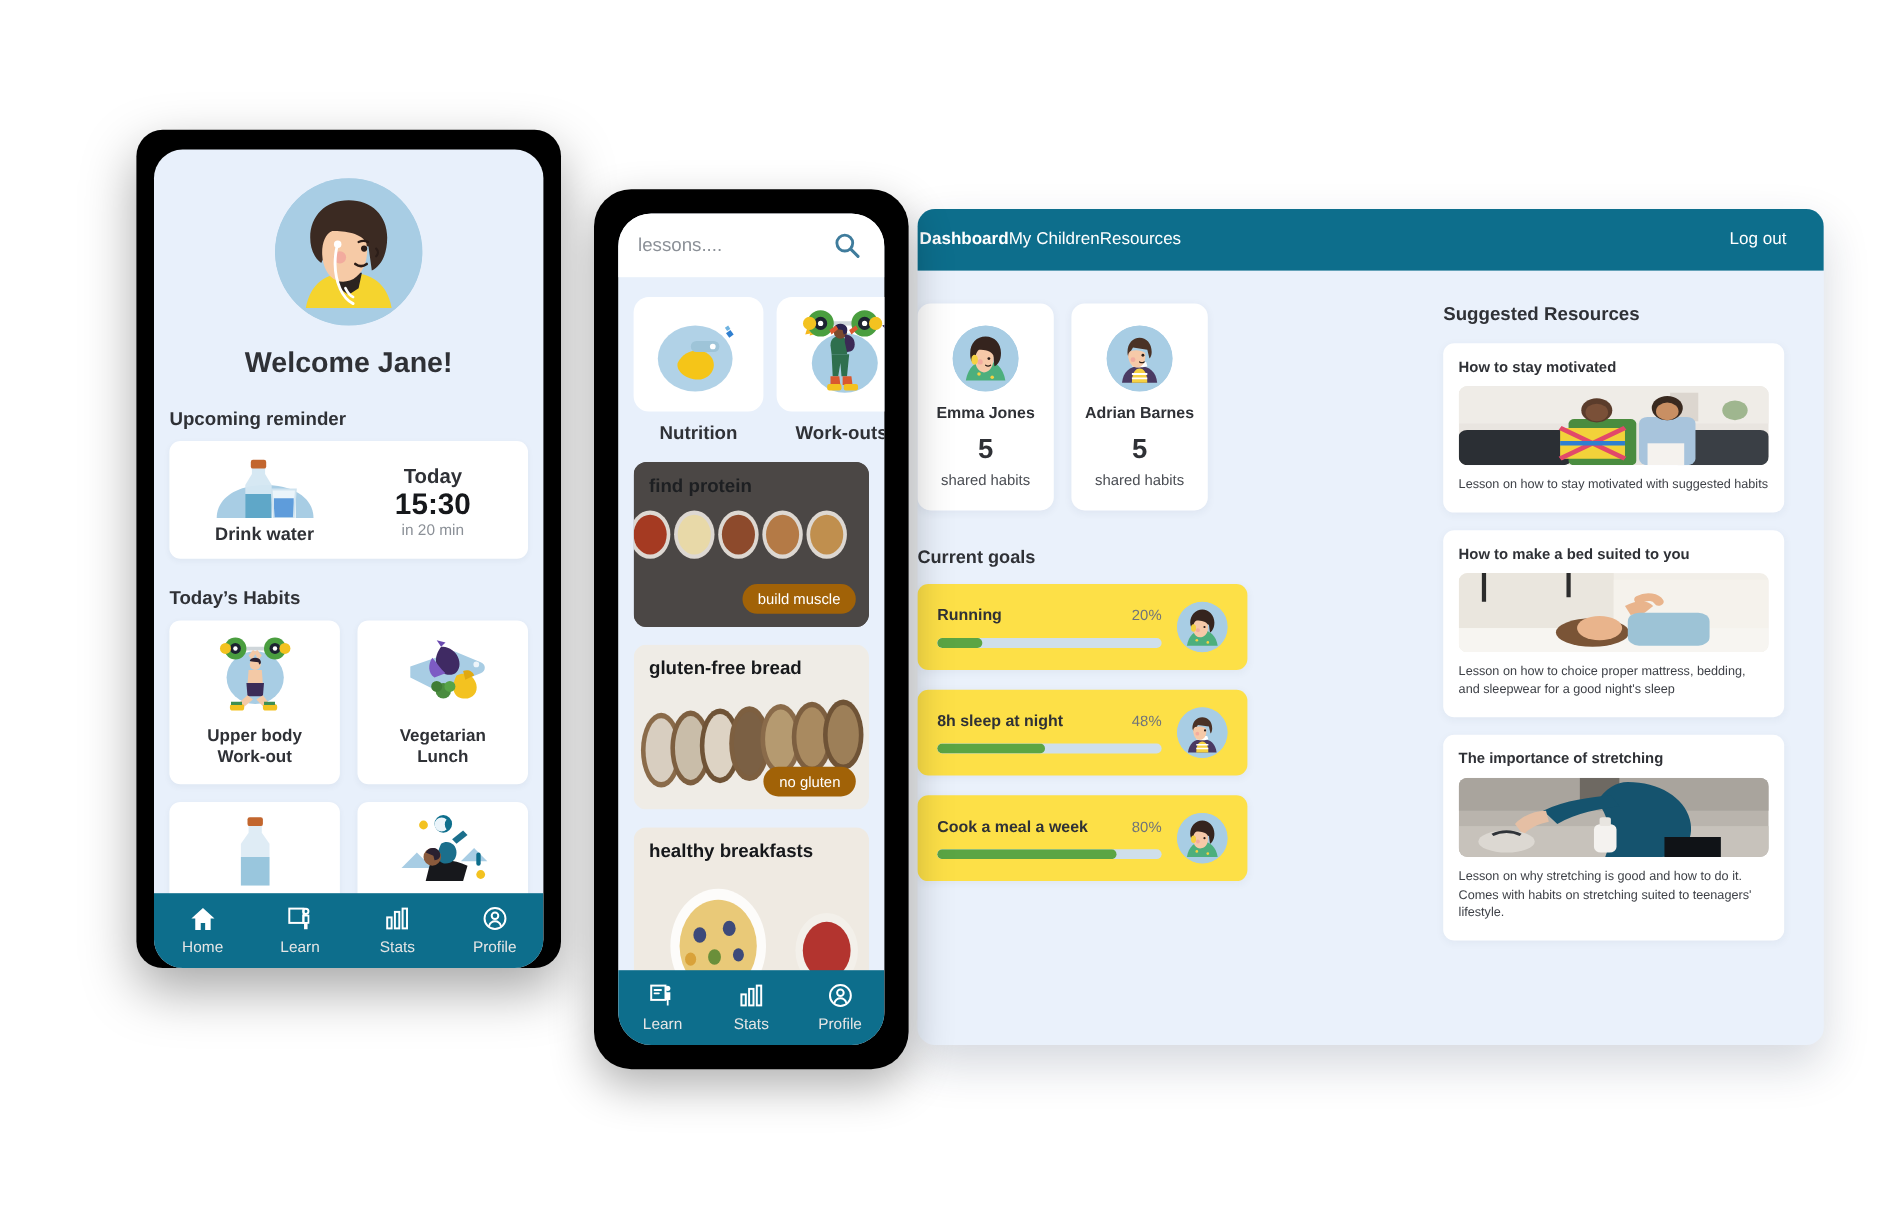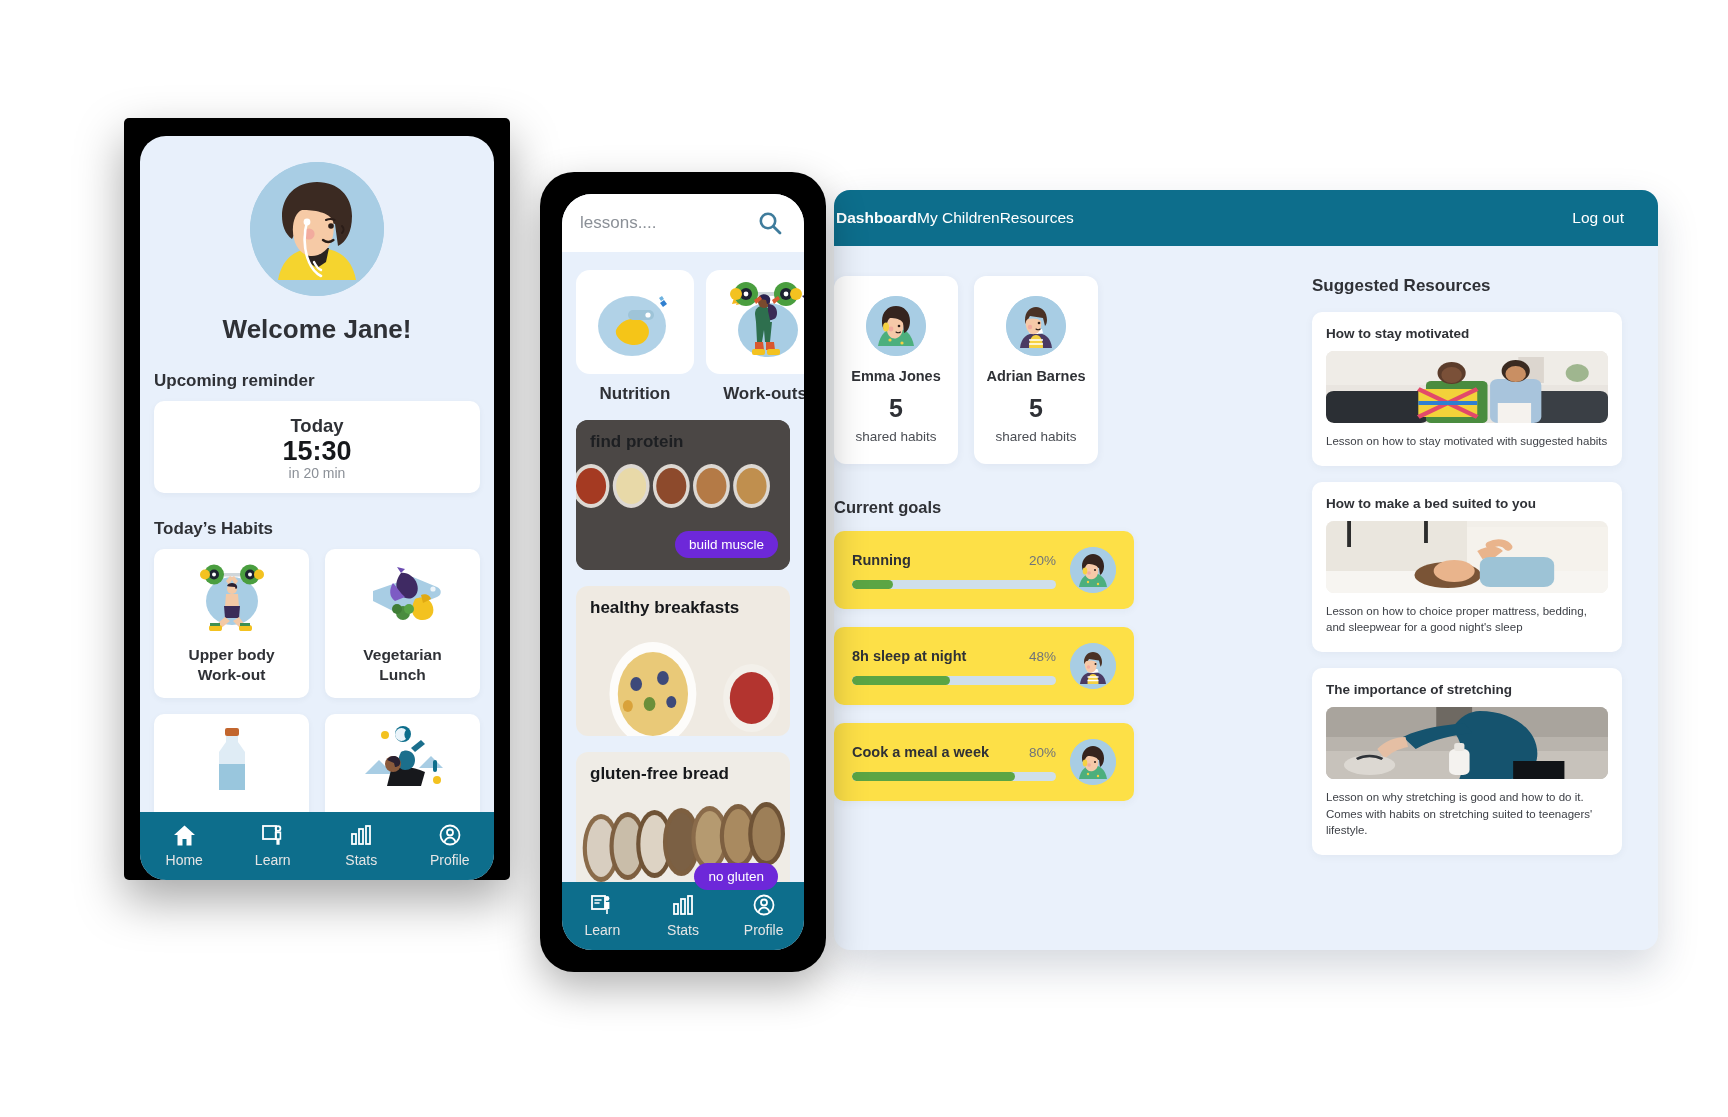--- a/index.html
+++ b/index.html
@@ -95,29 +95,29 @@
   .p2-cats { display: flex; gap: 12px; padding: 18px 14px 16px; flex: 0 0 auto; }
   .p2-cat { flex: 0 0 auto; width: 118px; text-align: center; }
   .p2-cat-tile { width: 118px; height: 104px; background: #fff; border-radius: 14px; position: relative; overflow: hidden; }
   .p2-cat-label { font-size: 17px; font-weight: 700; color: #2f3136; margin-top: 10px; white-space: nowrap; }
   .p2-list { padding: 0 14px; display: flex; flex-direction: column; gap: 16px; flex: 1 1 auto; overflow: hidden; }
   .p2-lesson { position: relative; border-radius: 12px; overflow: hidden; height: 150px; }
   .p2-lesson-title { position: absolute; left: 14px; top: 12px; font-size: 17px; font-weight: 700; color: #1d1f22; z-index: 3; white-space: nowrap; }
   .p2-lesson-title.light { color: #16181b; }
   .p2-tag {
     position: absolute; right: 12px; bottom: 12px; z-index: 3;
-    background: #6d28d9; color: #fff; font-size: 13.5px;
+    background: #a16207; color: #fff; font-size: 13.5px;
     padding: 6px 14px; border-radius: 20px; cursor: pointer;
   }
 
   
   .phone1 {
     position: absolute; left: 124px; top: 118px;
     width: 386px; height: 762px;
-    background: #000; border-radius: 5px; padding: 18px 16px 0;
+    background: #000; border-radius: 24px; padding: 18px 16px 0;
     box-shadow: 0 20px 48px rgba(0,0,0,.35);
   }
   .phone1-screen {
     width: 100%; height: calc(100% - 0px); border-radius: 26px 26px 26px 26px;
     background: #e8f0fb; overflow: hidden; position: relative;
     display: flex; flex-direction: column;
   }
   .p1-top { padding: 26px 14px 0; text-align: center; flex: 0 0 auto; }
   .p1-avatar { width: 134px; height: 134px; border-radius: 50%; margin: 0 auto; background: #a8cde4; overflow: hidden; position: relative; }
   .p1-welcome { font-size: 26px; font-weight: 700; color: #2f3136; margin-top: 18px; }
@@ -473,36 +473,20 @@
               <circle cx="210" cy="66" r="22" fill="#ddd8d2"></circle>
                 <circle cx="210" cy="66" r="18" fill="#c08f4e"></circle>
             </g>
           </svg>
           <div class="p2-lesson-title">find protein</div>
           <div class="p2-tag">build muscle</div>
         </div>
 
         <div class="p2-lesson">
           <svg viewBox="0 0 256 150" width="100%" height="150" preserveAspectRatio="none" style="position:absolute;inset:0" aria-hidden="true">
-            <rect width="256" height="150" fill="#efeae2"></rect>
-            <circle cx="92" cy="108" r="52" fill="#fdfcfa"></circle>
-            <circle cx="92" cy="108" r="42" fill="#e9c978"></circle>
-            <circle cx="72" cy="98" r="7" fill="#3d4a7a"></circle>
-              <circle cx="104" cy="92" r="7" fill="#3d4a7a"></circle>
-            <circle cx="88" cy="118" r="7" fill="#6a8f3a"></circle>
-              <circle cx="114" cy="116" r="6" fill="#3d4a7a"></circle>
-            <circle cx="62" cy="120" r="6" fill="#d9a23a"></circle>
-            <circle cx="210" cy="112" r="34" fill="#f3f0ea"></circle>
-            <circle cx="210" cy="112" r="26" fill="#b3342f"></circle>
-          </svg>
-          <div class="p2-lesson-title light">healthy breakfasts</div>
-        </div>
-
-        <div class="p2-lesson">
-          <svg viewBox="0 0 256 150" width="100%" height="150" preserveAspectRatio="none" style="position:absolute;inset:0" aria-hidden="true">
             <rect width="256" height="150" fill="#efece6"></rect>
             <g>
               <ellipse cx="30" cy="96" rx="22" ry="34" fill="#8a6b4a"></ellipse>
               <ellipse cx="30" cy="96" rx="17" ry="29" fill="#d8cec0"></ellipse>
               <ellipse cx="62" cy="94" rx="22" ry="34" fill="#7d5f40"></ellipse>
               <ellipse cx="62" cy="94" rx="17" ry="29" fill="#c9bda9"></ellipse>
               <ellipse cx="94" cy="92" rx="22" ry="34" fill="#6f5336"></ellipse>
               <ellipse cx="94" cy="92" rx="17" ry="29" fill="#ddd3c4"></ellipse>
               <ellipse cx="126" cy="90" rx="22" ry="34" fill="#7d5f40"></ellipse>
               <ellipse cx="126" cy="90" rx="17" ry="29" fill="#7b6044"></ellipse>
@@ -511,20 +495,36 @@
               <ellipse cx="194" cy="84" rx="22" ry="32" fill="#7d5f40"></ellipse>
               <ellipse cx="194" cy="84" rx="17" ry="27" fill="#a98a60"></ellipse>
               <ellipse cx="228" cy="82" rx="22" ry="32" fill="#6f5336"></ellipse>
               <ellipse cx="228" cy="82" rx="17" ry="27" fill="#9d7f58"></ellipse>
             </g>
           </svg>
           <div class="p2-lesson-title light">gluten-free bread</div>
           <div class="p2-tag">no gluten</div>
         </div>
 
+        <div class="p2-lesson">
+          <svg viewBox="0 0 256 150" width="100%" height="150" preserveAspectRatio="none" style="position:absolute;inset:0" aria-hidden="true">
+            <rect width="256" height="150" fill="#efeae2"></rect>
+            <circle cx="92" cy="108" r="52" fill="#fdfcfa"></circle>
+            <circle cx="92" cy="108" r="42" fill="#e9c978"></circle>
+            <circle cx="72" cy="98" r="7" fill="#3d4a7a"></circle>
+              <circle cx="104" cy="92" r="7" fill="#3d4a7a"></circle>
+            <circle cx="88" cy="118" r="7" fill="#6a8f3a"></circle>
+              <circle cx="114" cy="116" r="6" fill="#3d4a7a"></circle>
+            <circle cx="62" cy="120" r="6" fill="#d9a23a"></circle>
+            <circle cx="210" cy="112" r="34" fill="#f3f0ea"></circle>
+            <circle cx="210" cy="112" r="26" fill="#b3342f"></circle>
+          </svg>
+          <div class="p2-lesson-title light">healthy breakfasts</div>
+        </div>
+
       </div>
 
       <div class="tabbar">
         <div class="tab">
           <div class="tab-icon">
             <svg width="24" height="24" viewBox="0 0 24 24" aria-hidden="true">
               <rect x="2" y="3" width="13" height="13" fill="none" stroke="#fff" stroke-width="1.8"></rect>
               <path d="M5 7h6M5 10h4" stroke="#fff" stroke-width="1.6" stroke-linecap="round"></path>
               <circle cx="17" cy="5.5" r="2.4" fill="#fff"></circle>
               <path d="M14.6 9h4.8v7h-1.6v5h-1.6v-5h-1.6z" fill="#fff"></path>
@@ -577,20 +577,34 @@
             <circle cx="57" cy="60" r="3.4" fill="#ffffff"></circle>
             <path d="M64 100c2 4 4 7 7 8" stroke="#ffffff" stroke-width="2.4" fill="none" stroke-linecap="round"></path>
           </svg>
         </div>
         <div class="p1-welcome">Welcome Jane!</div>
       </div>
 
       <div class="p1-section-title">Upcoming reminder</div>
 
       <div class="p1-reminder">
+        <div class="p1-rem-left">
+          <div class="p1-rem-art">
+            <svg viewBox="0 0 104 56" width="104" height="56" aria-hidden="true">
+              <path d="M8 56c0-18 18-30 44-30s44 12 44 30z" fill="#a8cde4"></path>
+              <path d="M40 10h12v6l6 10v30H34V26l6-10z" fill="#d4e7f2" opacity=".95"></path>
+              <path d="M34 34h24v22H34z" fill="#5fa7c8"></path>
+              <rect x="39" y="3" width="14" height="8" rx="2" fill="#c2662e"></rect>
+              <path d="M58 30h22v26H58z" fill="#eaf4fa"></path>
+              <path d="M60 38h18v18H60z" fill="#2f7fd0" opacity=".75"></path>
+              <path d="M58 30h22l-2 26H60z" fill="none" stroke="#cfe3ef" stroke-width="1.6"></path>
+            </svg>
+          </div>
+          <div class="p1-rem-label">Drink water</div>
+        </div>
         <div class="p1-rem-right">
           <div class="p1-rem-today">Today</div>
           <div class="p1-rem-time">15:30</div>
           <div class="p1-rem-in">in 20 min</div>
         </div>
       </div>
 
       <div class="p1-section-title">Today’s Habits</div>
 
       <div class="p1-habits">

